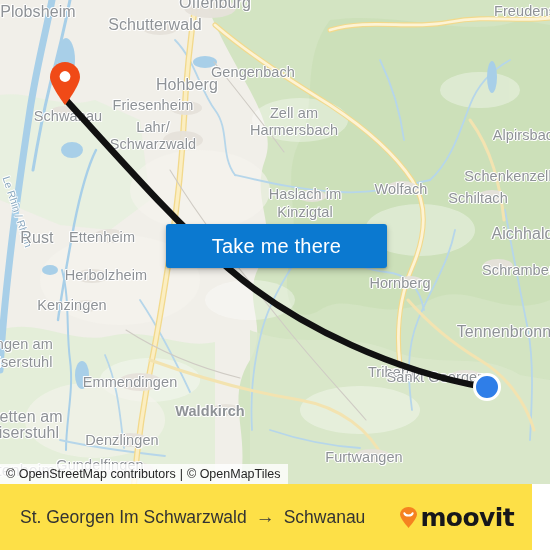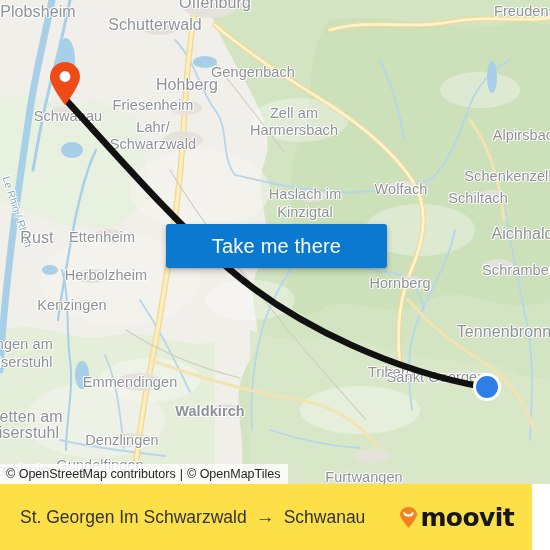--- a/index.html
+++ b/index.html
@@ -263,21 +263,21 @@
         <div class="lbl sm c" style="left: 504px; top: 311px; margin-top: 12px;">Tennenbronn</div>
         <div class="lbl med c" style="left: 21px; top: 336px;">lingen am</div>
         <div class="lbl med c" style="left: 21px; top: 354px;">aiserstuhl</div>
         <div class="lbl med c" style="left: 130px; top: 374px;">Emmendingen</div>
         <div class="lbl med c" style="left: 210px; top: 403px; font-weight: bold;">Waldkirch</div>
         <div class="lbl med c" style="left: 391px; top: 364px;">Triberg</div>
         <div class="lbl med c" style="left: 436px; top: 369px;">Sankt Georgen</div>
         <div class="lbl sm c" style="left: 9px; top: 408px;">Eichstetten am</div>
         <div class="lbl sm c" style="left: 19px; top: 424px;">Kaiserstuhl</div>
         <div class="lbl med c" style="left: 122px; top: 432px;">Denzlingen</div>
-        <div class="lbl med c" style="left: 364px; top: 449px; margin-top: 20px;">Furtwangen</div>
+        <div class="lbl med c" style="left: 364px; top: 449px;">Furtwangen</div>
         <div class="lbl sm c" style="left: 13px; top: 462px;">Gottenheim</div>
         <div class="lbl med c" style="left: 100px; top: 457px;">Gundelfingen</div>
       </div>
 
     <svg class="route-svg" viewBox="0 0 550 484">
       <path d="M66,100 C130,170 175,222 228,268 C300,330 400,372 484,387" fill="none" stroke="#111111" stroke-width="6.5" stroke-linecap="round"></path>
     </svg>
 
     <div class="pin">
       <svg width="32" height="44" viewBox="0 0 32 44">

